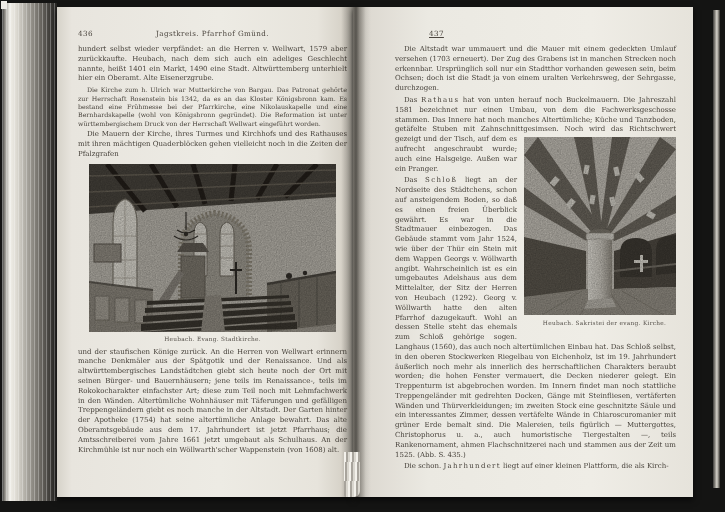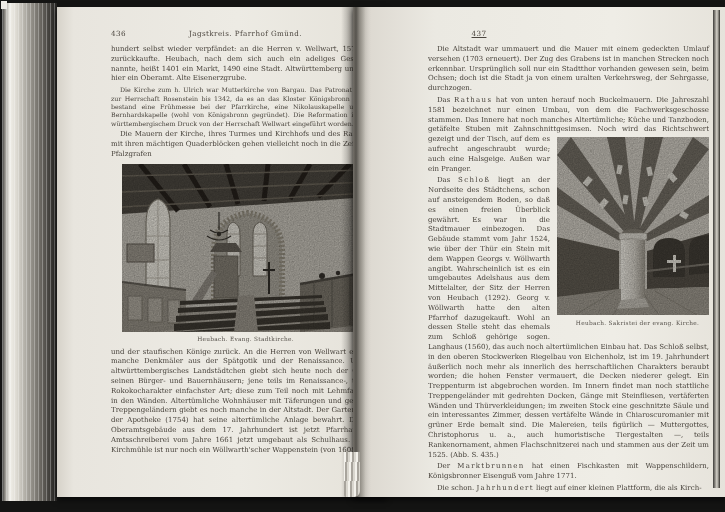--- a/index.html
+++ b/index.html
@@ -13,32 +13,32 @@
   .fore-edge-right{position:absolute;left:713px;top:10px;width:7px;height:478px;
     background:linear-gradient(90deg,#3c3b39 0%,#8f8c85 30%,#d6d3cb 55%,#706d66 85%,#2c2b29 100%);}
   .speck{position:absolute;left:1px;top:1px;width:6px;height:8px;background:#eceae4;}
   .gutter{position:absolute;left:341px;top:7px;width:30px;height:490px;z-index:5;pointer-events:none;
     background:linear-gradient(90deg,rgba(20,18,15,0) 0%,rgba(20,18,15,.30) 32%,rgba(20,18,15,.62) 50%,rgba(20,18,15,.34) 62%,rgba(20,18,15,.08) 82%,rgba(20,18,15,0) 100%);}
   .gutter-curl{position:absolute;left:344px;top:452px;width:16px;height:45px;z-index:6;
     border-radius:0 0 6px 2px;
     background:repeating-linear-gradient(93deg,#f3f1eb 0 2px,#a8a49c 2px 4px,#d9d6ce 4px 6px);}
   
   .page{position:absolute;top:7px;height:490px;overflow:hidden;
-    box-shadow:0 3px 6px rgba(0,0,0,.6);padding-left:33px;}
+    box-shadow:0 3px 6px rgba(0,0,0,.6);}
   .page-left{left:57px;width:296px;
     background:linear-gradient(90deg,#d6d2c9 0%,#e8e5de 5%,#edebe4 55%,#e7e4dc 88%,#cfcabf 100%);}
   .page-right{left:353px;width:340px;
     background:linear-gradient(90deg,#bdb8ad 0%,#ddd9d1 4%,#ebe9e2 22%,#efede6 70%,#e6e3db 100%);}
   .inner-l{padding:22px 6px 0 21px;}
   .inner-r{padding:22px 17px 0 42px;}
   
   .hdr{display:flex;align-items:baseline;font-size:7.2px;letter-spacing:.4px;color:#4c463f;margin-bottom:7px;}
   .hdr .num{width:34px;}
   .hdr .ttl{flex:1;text-align:center;}
-  .hdr .num.r{text-align:center;text-decoration:underline;}
+  .hdr .num.r{text-align:left;text-decoration:underline;}
   p.t{margin:0 0 2px 0;font-size:7px;line-height:9.8px;text-align:justify;color:#443f38;}
   p.small{font-size:6.3px;line-height:8.4px;}
   p.ind-p{text-indent:9px;}
   .sperr{letter-spacing:1.3px;}
   figure{margin:4px auto 0 auto;padding:0;text-align:center;}
   figcaption,.cap{display:block;text-align:center;font-size:5.8px;color:#55504a;margin-top:4px;letter-spacing:.3px;}
   .figfloat{float:right;width:152px;margin:2px 0 5px 7px;display:block;}
   svg{display:block;}
 </style>
 </head>
@@ -249,21 +249,20 @@
             </linearGradient>
             <rect x="64" y="103" width="24" height="64" fill="url(#colgrad)"></rect>
             <polygon points="60,172 92,170 88,161 64,163" fill="#b5b1a8"></polygon>
             <rect width="152" height="178" filter="url(#grain)" opacity="0.45"></rect>
           </svg>
             <span class="cap">Heubach. Sakristei der evang. Kirche.</span>
           </span><span>aufrecht angeschraubt wurde; auch eine Halsgeige. Außen war ein Pranger.</span></p>
 
       <p class="t ind-p"><span>Das </span><span class="sperr">Schloß</span><span> liegt an der Nordseite des Städtchens, schon auf ansteigendem Boden, so daß es einen freien Überblick gewährt. Es war in die Stadtmauer einbezogen. Das Gebäude stammt vom Jahr 1524, wie über der Thür ein Stein mit dem Wappen Georgs v. Wöllwarth angibt. Wahrscheinlich ist es ein umgebautes Adelshaus aus dem Mittelalter, der Sitz der Herren von Heubach (1292). Georg v. Wöllwarth hatte den alten Pfarrhof dazugekauft. Wohl an dessen Stelle steht das ehemals zum Schloß gehörige sogen. Langhaus (1560), das auch noch altertümlichen Einbau hat. Das Schloß selbst, in den oberen Stockwerken Riegelbau von Eichenholz, ist im 19. Jahrhundert äußerlich noch mehr als innerlich des herrschaftlichen Charakters beraubt worden; die hohen Fenster vermauert, die Decken niederer gelegt. Ein Treppenturm ist abgebrochen worden. Im Innern findet man noch stattliche Treppengeländer mit gedrehten Docken, Gänge mit Steinfliesen, vertäferten Wänden und Thürverkleidungen; im zweiten Stock eine geschnitzte Säule und ein interessantes Zimmer, dessen vertäfelte Wände in Chiaroscuromanier mit grüner Erde bemalt sind. Die Malereien, teils figürlich — Muttergottes, Christophorus u. a., auch humoristische Tiergestalten —, teils Rankenornament, ahmen Flachschnitzerei nach und stammen aus der Zeit um 1525. (Abb. S. 435.)</span></p>
 
-      <p class="t ind-p"><span>Der </span><span class="sperr">Marktbrunnen</span><span> hat einen Fischkasten mit Wappenschildern, Königsbronner Eisenguß vom Jahre 1771.</span></p>
 
       <p class="t ind-p"><span>Die schon. </span><span class="sperr">Jahrhundert</span><span> liegt auf einer kleinen Plattform, die als Kirch-</span></p>
     </div>
   </div>
 
   <div class="gutter"></div>
   <div class="gutter-curl"></div>
   <div class="fore-edge-right"></div>
 </div>
 

